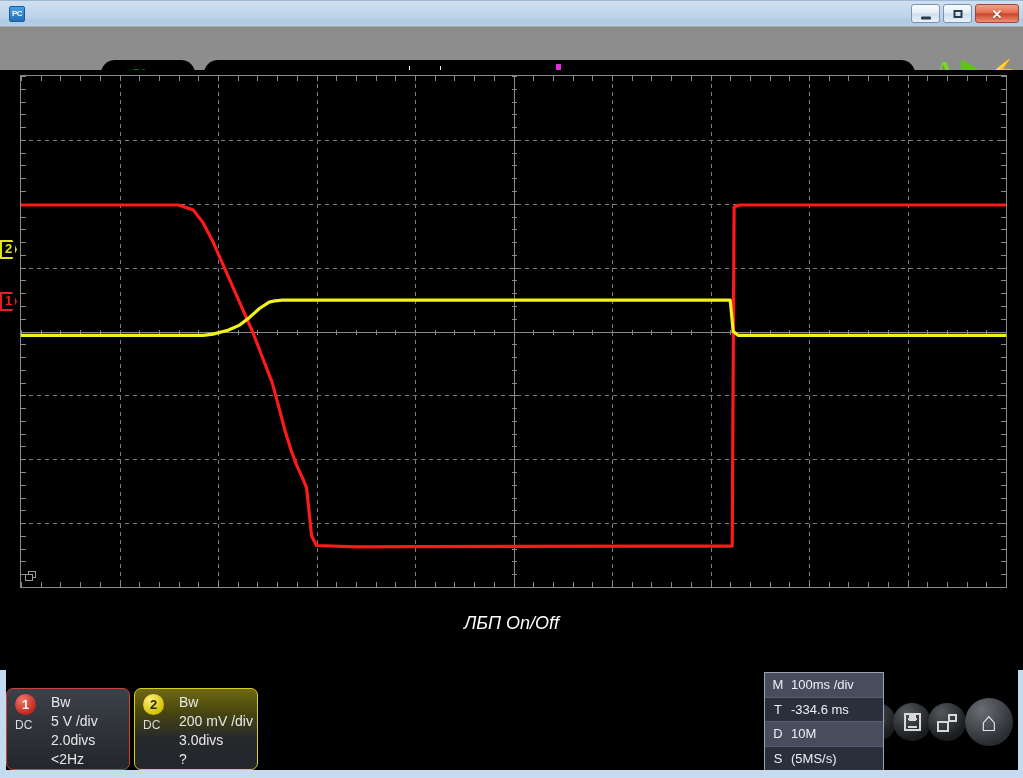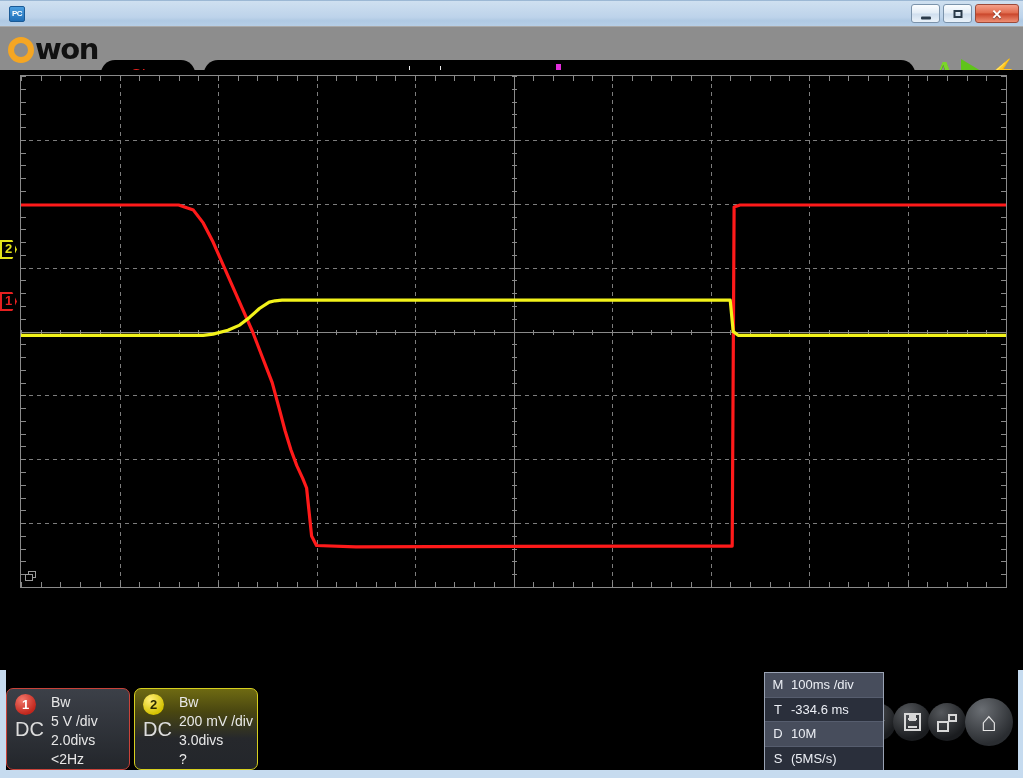--- a/index.html
+++ b/index.html
@@ -164,21 +164,21 @@
   .chpanel.ch1 { left: 6px; border: 1px solid #c9433a; }
   .chpanel.ch2 { left: 134px; border: 1px solid #d6cf1e;
                  background: linear-gradient(to bottom, #6e6a12 0%, #4a4710 28%, #26282c 62%, #23262b 100%); }
   .ch-badge {
     position: absolute; left: 8px; top: 5px; width: 21px; height: 21px; border-radius: 50%;
     font-size: 13px; font-weight: bold; color: #fff;
     text-align: center; line-height: 21px;
   }
   .ch1 .ch-badge { background: radial-gradient(circle at 35% 28%, #f2766a, #c2261c 72%); }
   .ch2 .ch-badge { background: radial-gradient(circle at 35% 28%, #ffee7a, #d4c200 72%); color: #2a2a00; }
-  .ch-coup { position: absolute; left: 8px; top: 29px; font-size: 20px; color: #dcdcdc; }
+  .ch-coup { position: absolute; left: 8px; top: 29px; font-size: 12px; color: #dcdcdc; }
   .ch-lines { position: absolute; left: 44px; top: 4px; font-size: 14px; line-height: 19px; color: #e8e8e8; }
 
   .tpanel {
     position: absolute; left: 764px; top: 672px; width: 120px; height: 98px;
     border: 1px solid #9aa3b4; background: #2e3340; color: #eceff5;
   }
   .trow { display: flex; height: 24.5px; align-items: center; border-bottom: 1px solid #565d6e; }
   .trow:last-child { border-bottom: none; }
   .trow .k { width: 26px; text-align: center; font-size: 13px; }
   .trow .v { flex: 1; font-size: 13px; }
@@ -226,21 +226,20 @@
       <div class="wbtn close">
           <div class="g close-g">✕</div>
         </div>
     </div>
   </div>
 
   <div class="leftedge"></div>
   <div class="rightedge"></div>
 
   <div class="toolbar">
-    <div class="logo"><span class="logo-o"></span><span>won</span></div>
     <div class="stop-btn">Stop</div>
     <div class="timeline">
       <div class="tl-line"></div>
       <div class="tl-tick" style="left:205px"></div>
       <div class="tl-tick" style="left:236px"></div>
       <div class="tl-trig-top" style="left:352px"></div>
       <div class="tl-trig-bot" style="left:354px"></div>
     </div>
     <div class="tb-icons">
       <div class="ic-a">A</div>
@@ -553,20 +552,21 @@
 
     <div id="chtags">
         <div class="chtag" style="top:170px;color:#e3e319">
       <div class="body"></div>
       <span>2</span></div>
         <div class="chtag" style="top:222px;color:#e62020">
       <div class="body"></div>
       <span>1</span></div>
       </div>
 
+    <div class="annot">ЛБП  On/Off</div>
 
     <div class="bot-icons">
       <div class="bi">⟳</div>
       <div class="bi">
           <span class="floppy"></span>
         </div>
       <div class="bi">
           <span class="winbox">
             <i class="s1"></i>
             <i class="s2"></i>

